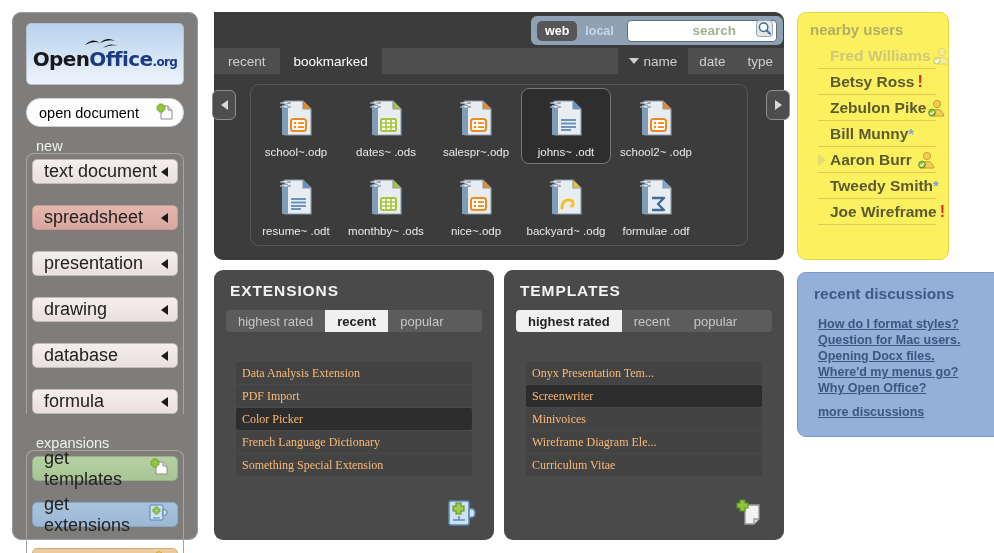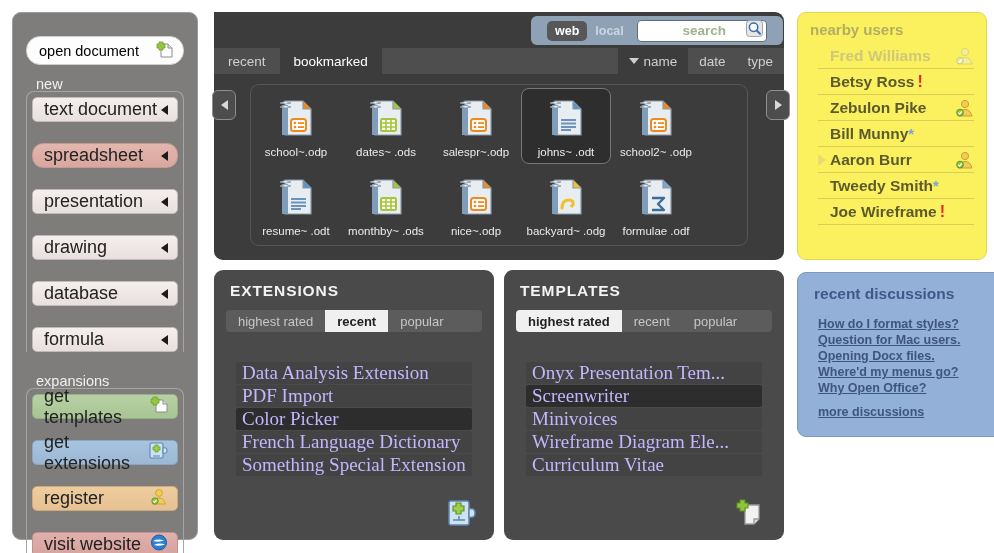--- a/index.html
+++ b/index.html
@@ -82,21 +82,21 @@
     display: flex;
     align-items: center;
     justify-content: space-between;
     padding: 0 9px 0 11px;
     font-size: 18px;
     color: #222;
     margin-bottom: 21px;
     box-sizing: border-box;
   }
   .nav-btn.plain  { background: linear-gradient(to bottom, #f4eeec, #e8e0de); }
-  .nav-btn.sel    { background: linear-gradient(to bottom, #e3b6ae, #d9a79f); border-color:#c49a92;border-radius:11px; }
+  .nav-btn.sel    { background: linear-gradient(to bottom, #e3b6ae, #d9a79f); border-color:#c49a92; }
   .nav-btn.green  { background: linear-gradient(to bottom, #b6d0a3, #a8c594); border-color:#95b083; }
   .nav-btn.blue   { background: linear-gradient(to bottom, #a8c3dd, #9bb8d5); border-color:#8aa7c2; }
   .nav-btn.tan    { background: linear-gradient(to bottom, #edcc9e, #e6c192); border-color:#ceab7e; }
   .nav-btn.red    { background: linear-gradient(to bottom, #e0b0ac, #d7a29e); border-color:#c3918d; }
   .arrow-left-small {
     width: 0; height: 0;
     border-top: 5px solid transparent;
     border-bottom: 5px solid transparent;
     border-right: 7px solid #1a1a1a;
   }
@@ -197,21 +197,21 @@
   .tri-r { width:0;height:0;border-top:5px solid transparent;border-bottom:5px solid transparent;border-left:7px solid #d8d8d8; }
 
   
   #searchbar {
     position: absolute;
     left: 531px; top: 16px;
     width: 252px; height: 29px;
     background: #8fa2b5;
     border-radius: 6px;
     display: flex; align-items: center;
-    padding: 0 16px;
+    padding: 0 6px;
     box-sizing: border-box;
   }
   .seg {
     font-size: 12.5px;
     font-weight: bold;
     padding: 3px 8px;
     border-radius: 5px;
   }
   .seg.on  { background: #57575a; color: #ffffff; }
   .seg.off { color: #c9d6e2; }
@@ -264,40 +264,40 @@
   .p-tab.active { background: #f0f0f0; color: #222; font-weight: bold; }
   .list {
     position: absolute;
     left: 22px; right: 22px; top: 92px;
   }
   .list-item {
     height: 22px;
     line-height: 22px;
     padding-left: 6px;
     font-family: "Liberation Serif", serif;
-    font-size: 19px;
-    color: #c4b5fd;
+    font-size: 12px;
+    color: #fdba74;
     background: #434343;
     border-radius: 2px;
     margin-bottom: 1px;
     white-space: nowrap;
     overflow: hidden;
   }
   .list-item.hl { background: #2d2d2d; }
   .panel-corner-icon {
     position: absolute;
     right: 16px; bottom: 12px;
     width: 32px; height: 30px;
   }
 
   
   #nearby {
     position: absolute;
     left: 797px; top: 12px;
-    width: 190px; height: 248px;
+    width: 152px; height: 248px;
     background: #fbf15f;
     border: 1px solid #e4d84f;
     border-radius: 9px;
     box-sizing: border-box;
     padding: 8px 12px;
   }
   .nearby-title {
     font-size: 15px;
     color: #b3ad64;
     margin-bottom: 5px;
@@ -359,20 +359,30 @@
     margin-left: 4px;
     white-space: nowrap;
   }
   .disc-more { margin-top: 10px; }
 </style>
 </head>
 <body>
 
 <div id="sidebar">
 
+  <div class="logo-box">
+    <span class="gulls">
+      <svg width="46" height="16" viewBox="0 0 46 16">
+        <path d="M2 11 Q10 3 17 9 Q11 6 2 11 Z" fill="#111"></path>
+        <path d="M17 9 Q24 2 32 7 Q25 5 17 9 Z" fill="#111"></path>
+        <path d="M20 14 Q27 8 35 12 Q28 10 20 14 Z" fill="#111"></path>
+      </svg>
+    </span>
+    <span class="logo-text"><span class="c1">Open</span><span class="c2">Office</span><span class="c3">.org</span></span>
+  </div>
 
   <div class="open-doc-btn">
     <span>open document</span>
     <span>
       <svg width="18" height="17" viewBox="0 0 18 17">
         <path d="M6 3 h7 l4 4 v9 h-11 z" fill="#fdfdfd" stroke="#8d8d8d" stroke-width="1"></path>
         <path d="M13 3 v4 h4" fill="#e2e2e2" stroke="#8d8d8d" stroke-width="1"></path>
         <path d="M4 1 h4 v2 h2 v4 h-2 v2 h-4 v-2 h-2 v-4 h2 z" fill="#92c83e" stroke="#6fa02b" stroke-width="0.8"></path>
       </svg>
     </span>

